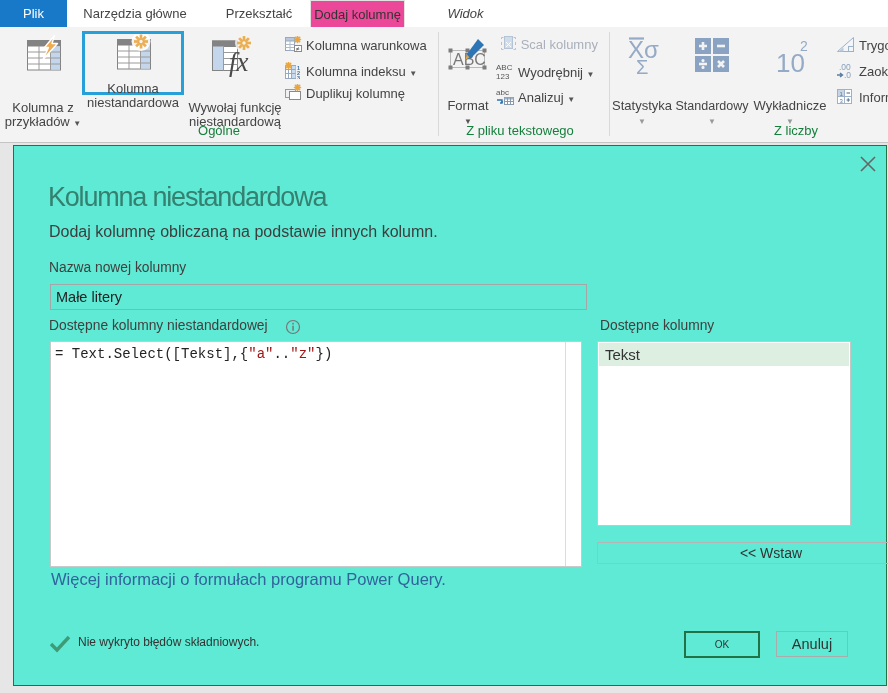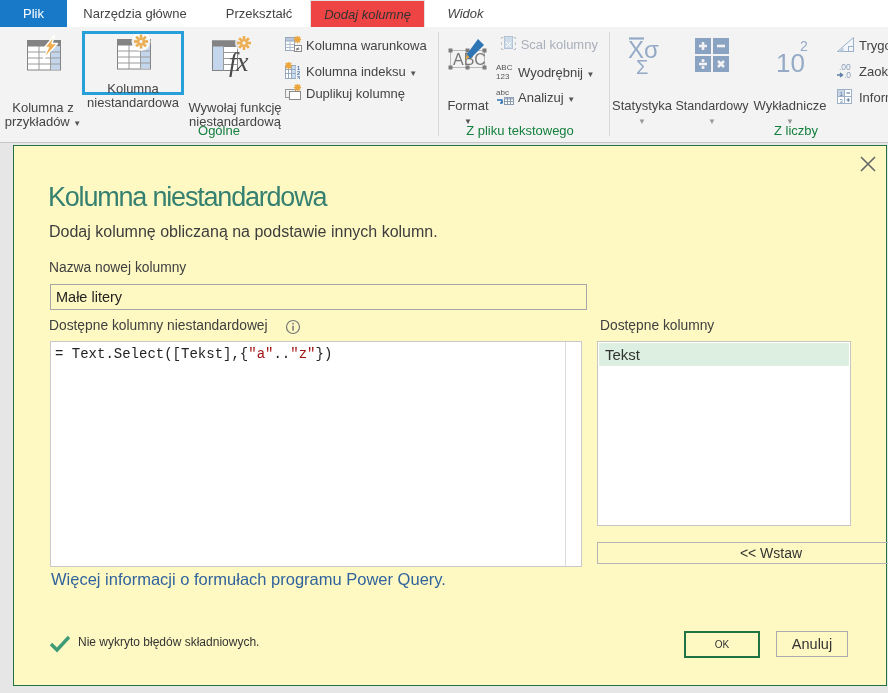--- a/index.html
+++ b/index.html
@@ -3,32 +3,32 @@
 <meta charset="utf-8">
 <style>
   html,body{margin:0;padding:0;}
   body{width:888px;height:693px;overflow:hidden;font-family:"Liberation Sans",sans-serif;}
   .abs{position:absolute;}
   #stage{position:relative;width:888px;height:693px;background:#e6e6e6;}
   
   #tabbar{left:0;top:0;width:888px;height:27px;background:#ffffff;}
   .tab{position:absolute;top:0;height:27px;line-height:27px;font-size:13px;color:#444;text-align:center;}
   #tab-plik{left:0;width:67px;background:#1879c8;color:#fff;}
-  #tab-sel{left:310px;width:115px;background:#ef4444;border:1px solid #e2e2e2;border-bottom:none;box-sizing:border-box;color:#333;font-style:italic;}
+  #tab-sel{left:310px;width:95px;background:#ec4899;border:1px solid #e2e2e2;border-bottom:none;box-sizing:border-box;color:#333;}
   
   #ribbon{left:0;top:27px;width:888px;height:116px;background:#f3f3f3;border-bottom:1px solid #c5c5c5;box-sizing:border-box;}
   .glabel{position:absolute;top:123px;font-size:13px;color:#15803d;width:200px;text-align:center;}
   .vsep{position:absolute;top:5px;height:128px;width:1px;background:#d9d9d9;}
   .bigbtn{position:absolute;top:2px;text-align:center;font-size:13px;color:#444;line-height:14px;}
   .bigbtn .ic{margin:6px auto 24px auto;width:44px;height:42px;position:relative;}
   .smallbtn{position:absolute;font-size:13px;color:#444;height:16px;line-height:16px;white-space:nowrap;}
   .smallbtn svg{vertical-align:-3px;margin-right:4px;}
   .arrow{font-size:8px;color:#555;}
   
-  #dialog{left:13px;top:145px;width:872px;height:539px;background:#fef9c3;border:1px solid #217346;box-sizing:content-box;text-decoration:underline;}
+  #dialog{left:13px;top:145px;width:872px;height:539px;background:#5eead4;border:1px solid #217346;box-sizing:content-box;text-decoration:underline;}
   #dlg-title{left:34px;top:35.5px;font-size:27px;letter-spacing:-1.2px;color:#358070;}
   #dlg-sub{left:35px;top:77px;font-size:16px;color:#3d3d3d;}
   .dlabel{position:absolute;font-size:13.8px;color:#404040;}
   #inp-name{left:36px;top:138px;width:530px;height:24px;border:1px solid #a6a6a6;font-size:14.5px;color:#222;line-height:24px;padding-left:5px;}
   #formula{left:36px;top:195px;width:530px;height:224px;border:1px solid #c9c9c9;background:#fff;}
   #formula .gutter{position:absolute;right:0;top:0;width:15px;height:100%;border-left:1px solid #dcdcdc;}
   #fml-text{left:4px;top:4px;font-family:"Liberation Mono",monospace;font-size:14px;color:#232323;position:absolute;white-space:pre;}
   .red{color:#a31515;}
   #listbox{left:583px;top:195px;width:252px;height:183px;border:1px solid #c6c6c6;background:#fff;}
   #listbox .item{position:absolute;left:1px;right:1px;top:1px;height:23px;background:#dcefe0;font-size:15px;color:#333;line-height:23px;padding-left:6px;}

